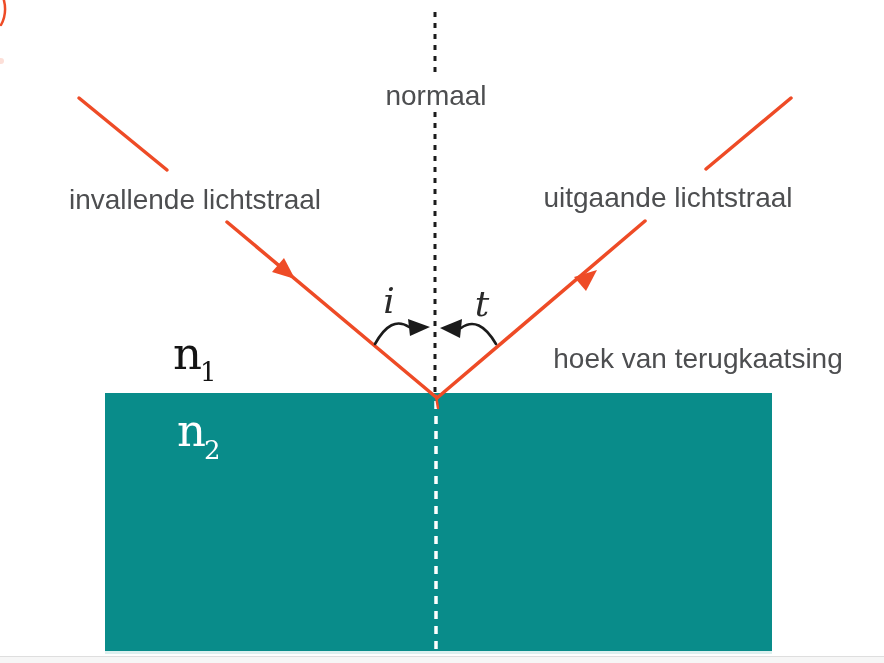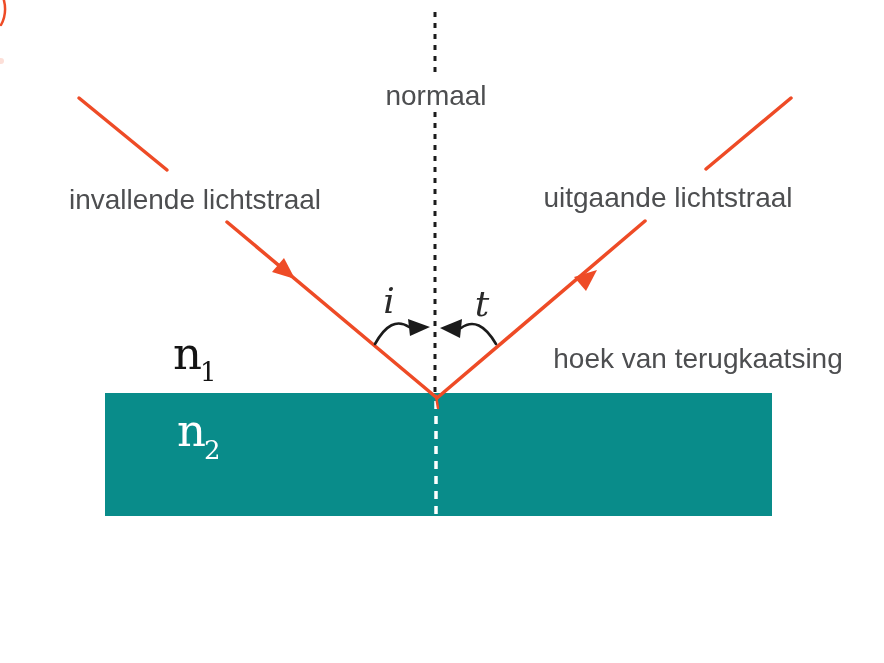--- a/index.html
+++ b/index.html
@@ -1,18 +1,18 @@
 <!DOCTYPE html>
 <html><head>
 <meta charset="utf-8">
 <style>
   html, body { margin: 0; padding: 0; background: #ffffff; }
   .stage {
     position: relative;
-    width: 884px; height: 516px;
+    width: 884px; height: 663px;
     background: #ffffff;
     overflow: hidden;
     font-family: "Liberation Sans", sans-serif;
   }
   svg { display: block; }
   .lbl  { font-family: "Liberation Sans", sans-serif; font-size: 28px; fill: #4D4E50; }
   .sym  { font-family: "DejaVu Serif", serif; font-style: italic; font-size: 36px; fill: #2A2A2A; }
   .med  { font-family: "DejaVu Serif", serif; font-size: 45px; }
   .medsub { font-family: "DejaVu Serif", serif; font-size: 26px; }
   .med-dark { fill: #141414; }

